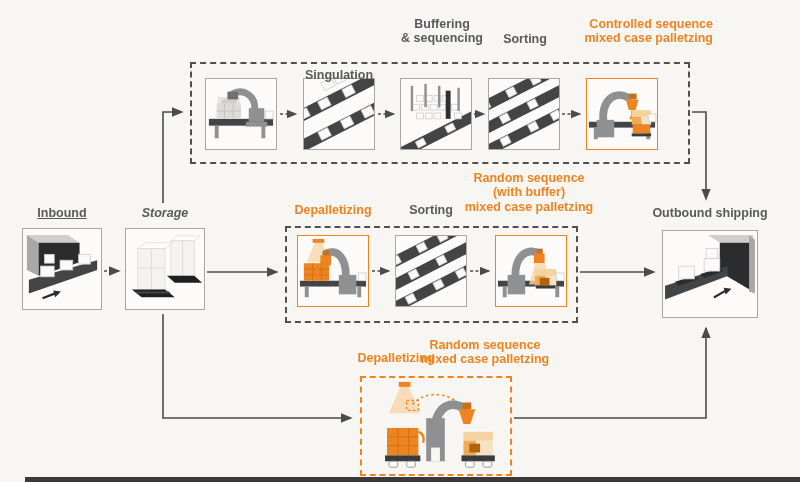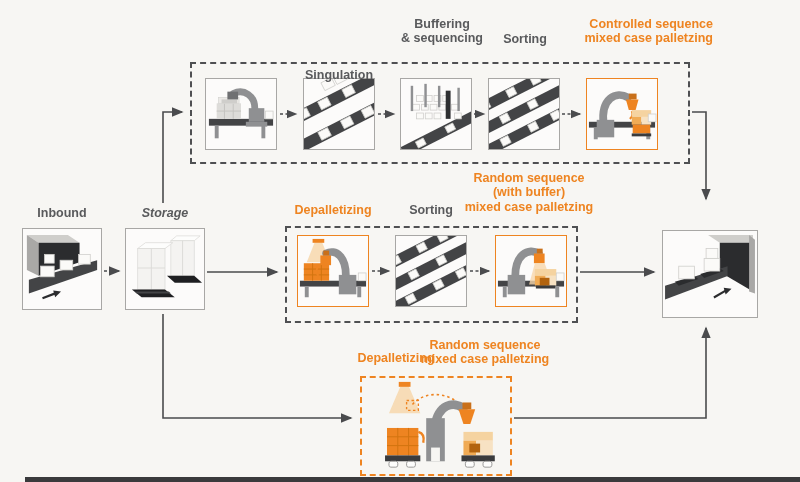--- a/index.html
+++ b/index.html
@@ -57,22 +57,23 @@
     <path d="M562,114 H580" stroke="#4a4b4d" stroke-width="1.4" stroke-dasharray="3,2.5" fill="none" marker-end="url(#ar)"></path>
 
     <path d="M372,271 H389" stroke="#4a4b4d" stroke-width="1.4" stroke-dasharray="3,2.5" fill="none" marker-end="url(#ar)"></path>
     <path d="M470,271 H489" stroke="#4a4b4d" stroke-width="1.4" stroke-dasharray="3,2.5" fill="none" marker-end="url(#ar)"></path>
   </svg>
 
   <div class="dbox" style="left:190px;top:62px;width:500px;height:102px;"></div>
   <div class="dbox" style="left:285px;top:226px;width:293px;height:97px;"></div>
   <div class="dbox orange" style="left:360px;top:376px;width:152px;height:100px;"></div>
 
-  <div class="lbl" style="left:21px;top:206px;width:82px;">Inbound</div>
+  <div class="lbl" style="left:21px;top:206px;width:82px;text-decoration:underline;">Inbound</div>
   <div class="lbl" style="left:124px;top:206px;width:82px;font-style:italic;">Storage</div>
+  <div class="lbl" style="left:646px;top:206px;width:128px;">Outbound shipping</div>
 
   <div class="lbl" style="left:292px;top:48px;width:94px;margin-top:20px;">Singulation</div>
   <div class="lbl" style="left:390px;top:17px;width:104px;">Buffering
 &amp; sequencing</div>
   <div class="lbl" style="left:492px;top:32px;width:66px;">Sorting</div>
   <div class="lbl orange" style="left:563px;top:17px;width:150px;text-align:right;">Controlled sequence
 mixed case palletzing</div>
 
   <div class="lbl orange" style="left:283px;top:203px;width:100px;">Depalletizing</div>
   <div class="lbl" style="left:398px;top:203px;width:66px;">Sorting</div>

